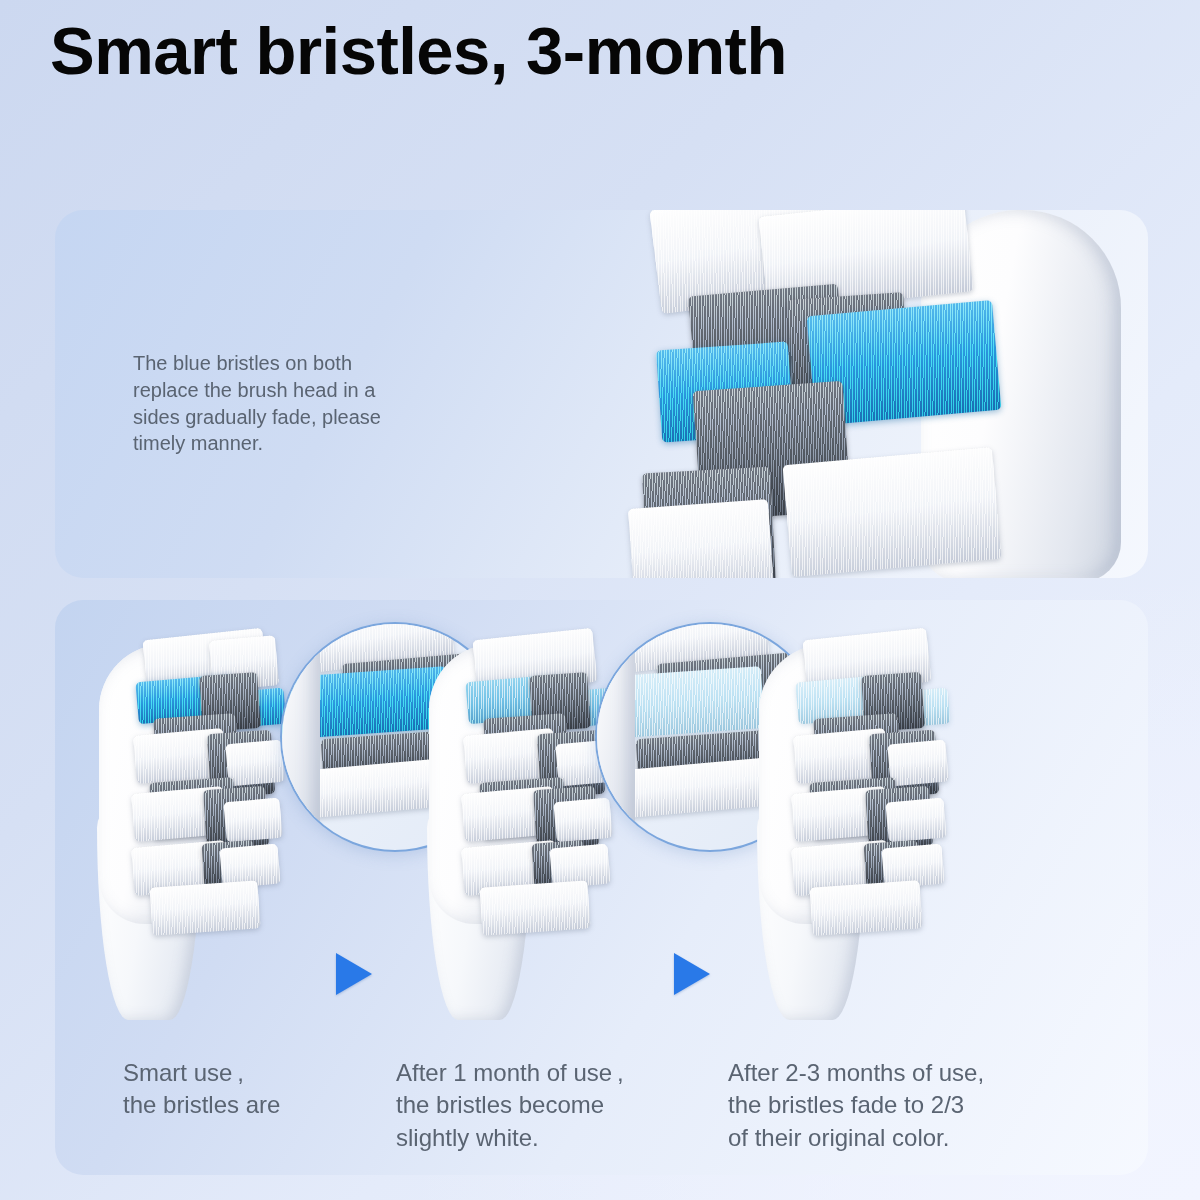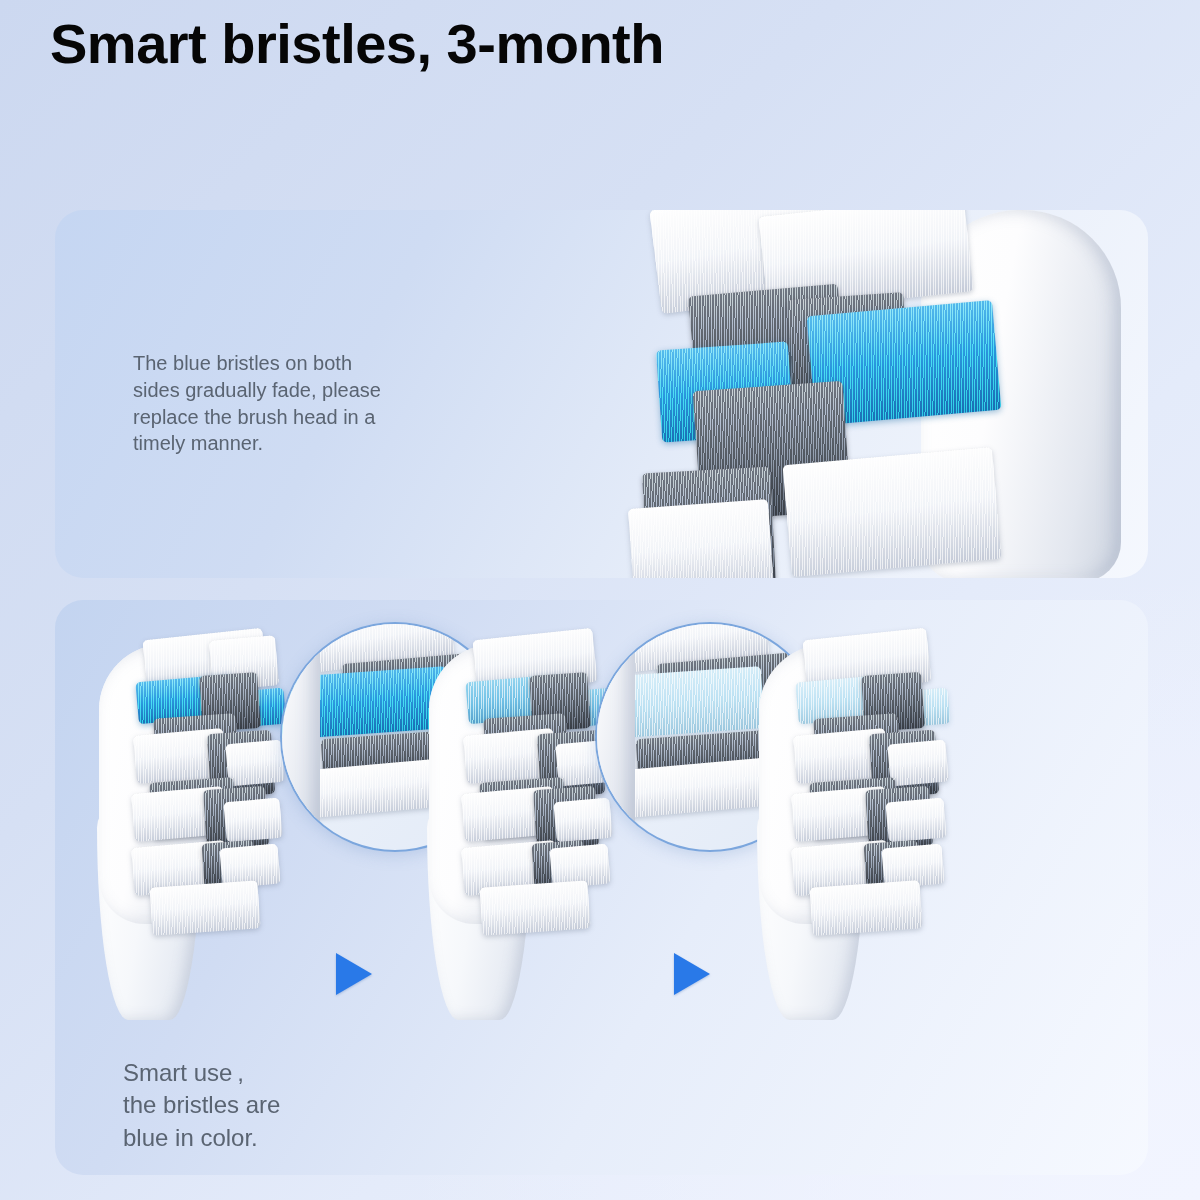--- a/index.html
+++ b/index.html
@@ -9,21 +9,21 @@
     background:
       radial-gradient(120% 95% at 100% 100%, #f2f5ff 0%, rgba(242,245,255,0) 55%),
       linear-gradient(135deg, #ccd8f0 0%, #d6e0f4 35%, #e4ebfa 65%, #eef2fe 100%);
     overflow:hidden;
     position:relative;
   }
 
   
   .heading {
     position:absolute; left:50px; top:12px; width:1000px;
-    font-size:56px; font-weight:bold; line-height:1.16;
+    font-size:67px; font-weight:bold; line-height:1.16;
     color:#060606; letter-spacing:-0.5px;
   }
   .heading .ln { display:block; white-space:pre; }
 
   
   .card {
     position:absolute; left:55px; width:1093px;
     border-radius:28px; overflow:hidden;
   }
   #card-hero { top:210px; height:368px;
@@ -90,22 +90,22 @@
 <body>
 
 <h1 class="heading">
   <span class="ln">Smart bristles, 3-month</span>
 </h1>
 
 <section class="card" id="card-hero">
 
   <div class="hero-text">
     <span class="ln">The blue bristles on both</span>
+    <span class="ln">replace the brush head in a</span>
     <span class="ln">sides gradually fade, please</span>
-    <span class="ln">replace the brush head in a</span>
     <span class="ln">timely manner.</span>
   </div>
 
   <div class="brush" style="left:560px; top:-6px; width:540px; height:380px;">
 
     <div class="handle" style="left:306px; top:6px; width:200px; height:372px; border-radius:98px 98px 40px 40px;"></div>
 
     <div class="tuft t-white" style="left:40px; top:-6px; width:200px; height:104px; transform:rotate(-7deg);"></div>
     <div class="tuft t-white" style="left:148px; top:2px; width:206px; height:96px; transform:rotate(-6deg);"></div>
 
@@ -210,17 +210,26 @@
     <div class="tuft t-white" style="left:152px; top:226px; width:60px; height:40px; transform:rotate(-5deg);"></div>
     <div class="tuft t-white" style="left:80px; top:264px; width:110px; height:48px; transform:rotate(-4deg);"></div>
   </div>
 
   <div class="arrow" style="left:281px; top:353px;"></div>
   <div class="arrow" style="left:619px; top:353px;"></div>
 
   <div class="caption" style="left:68px; top:457px; width:260px;">
     <span class="ln">Smart use ,</span>
     <span class="ln">the bristles are</span>
-    <span class="ln">blue in color.</span>
-  </div>
-
-
+  </div>
+
+  <div class="caption" style="left:341px; top:457px; width:290px;">
+    <span class="ln">After 1 month of use ,</span>
+    <span class="ln">the bristles become</span>
+    <span class="ln">slightly white.</span>
+  </div>
+
+  <div class="caption" style="left:673px; top:457px; width:310px;">
+    <span class="ln">After 2-3 months of use,</span>
+    <span class="ln">the bristles fade to 2/3</span>
+    <span class="ln">of their original color.</span>
+  </div>
 </section>
 
 </body></html>

